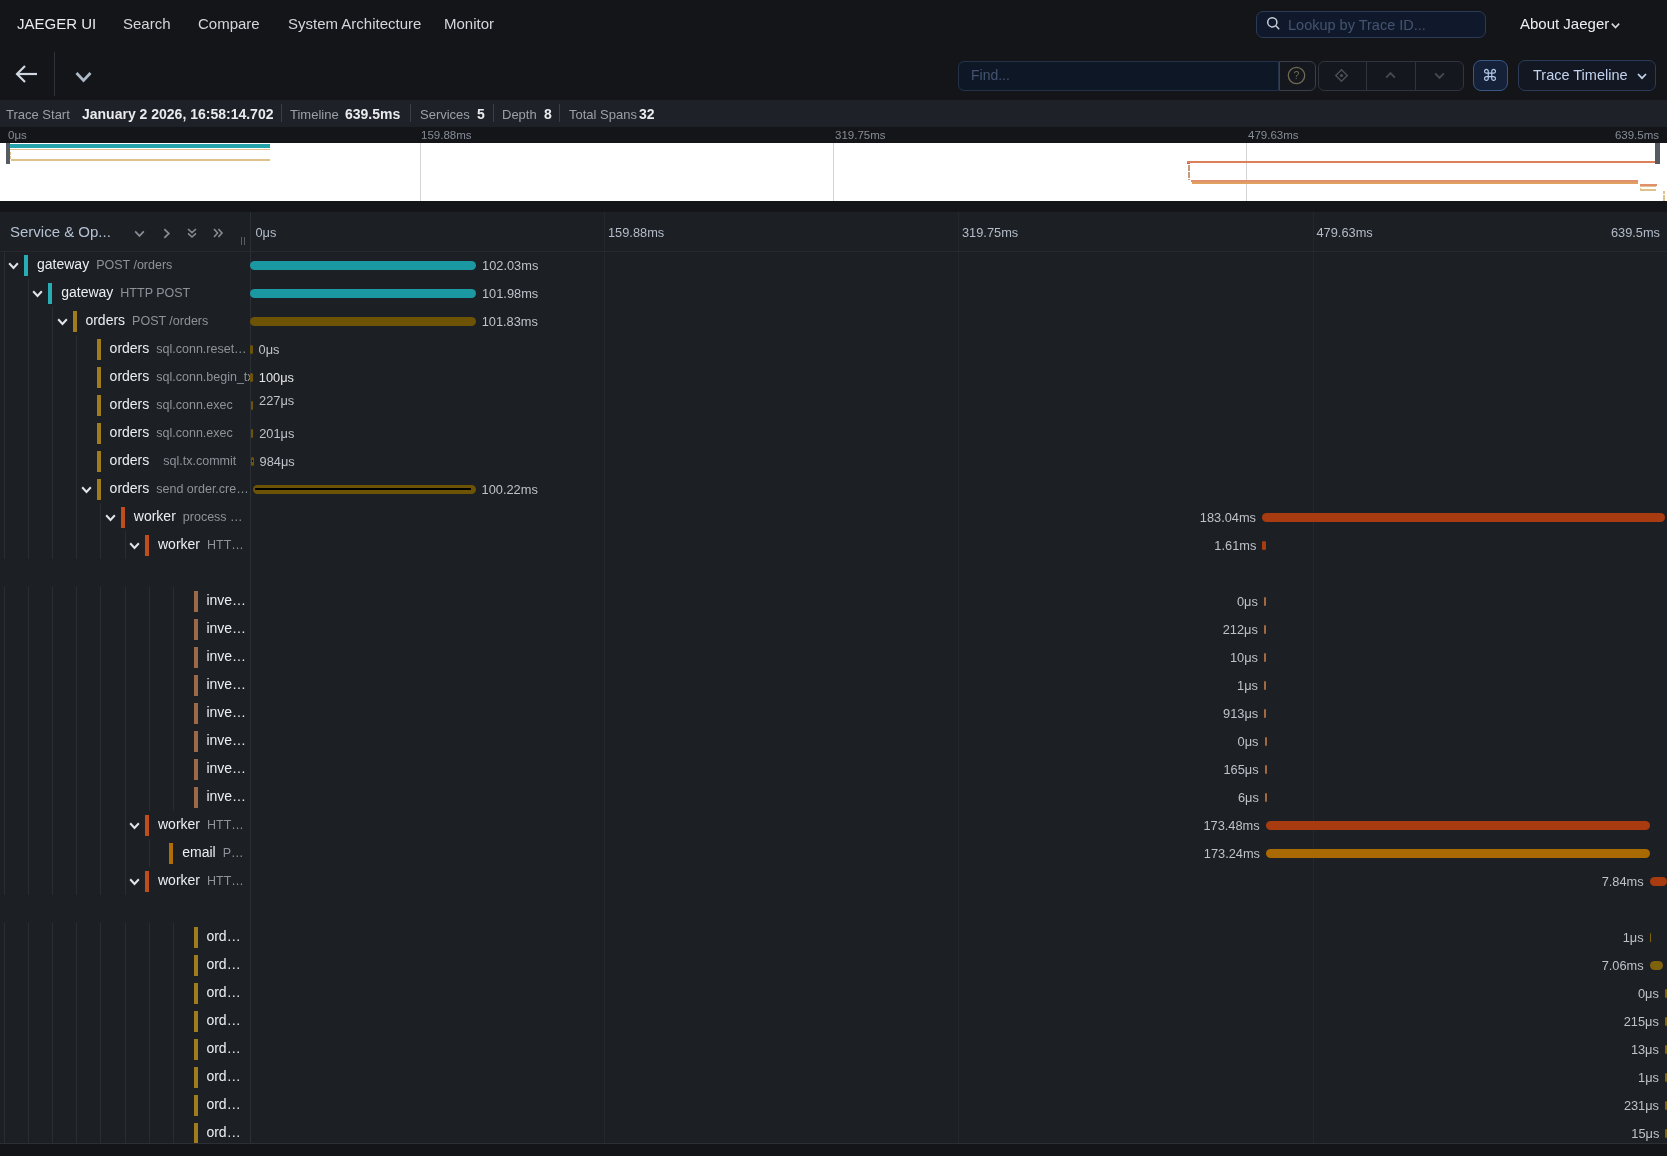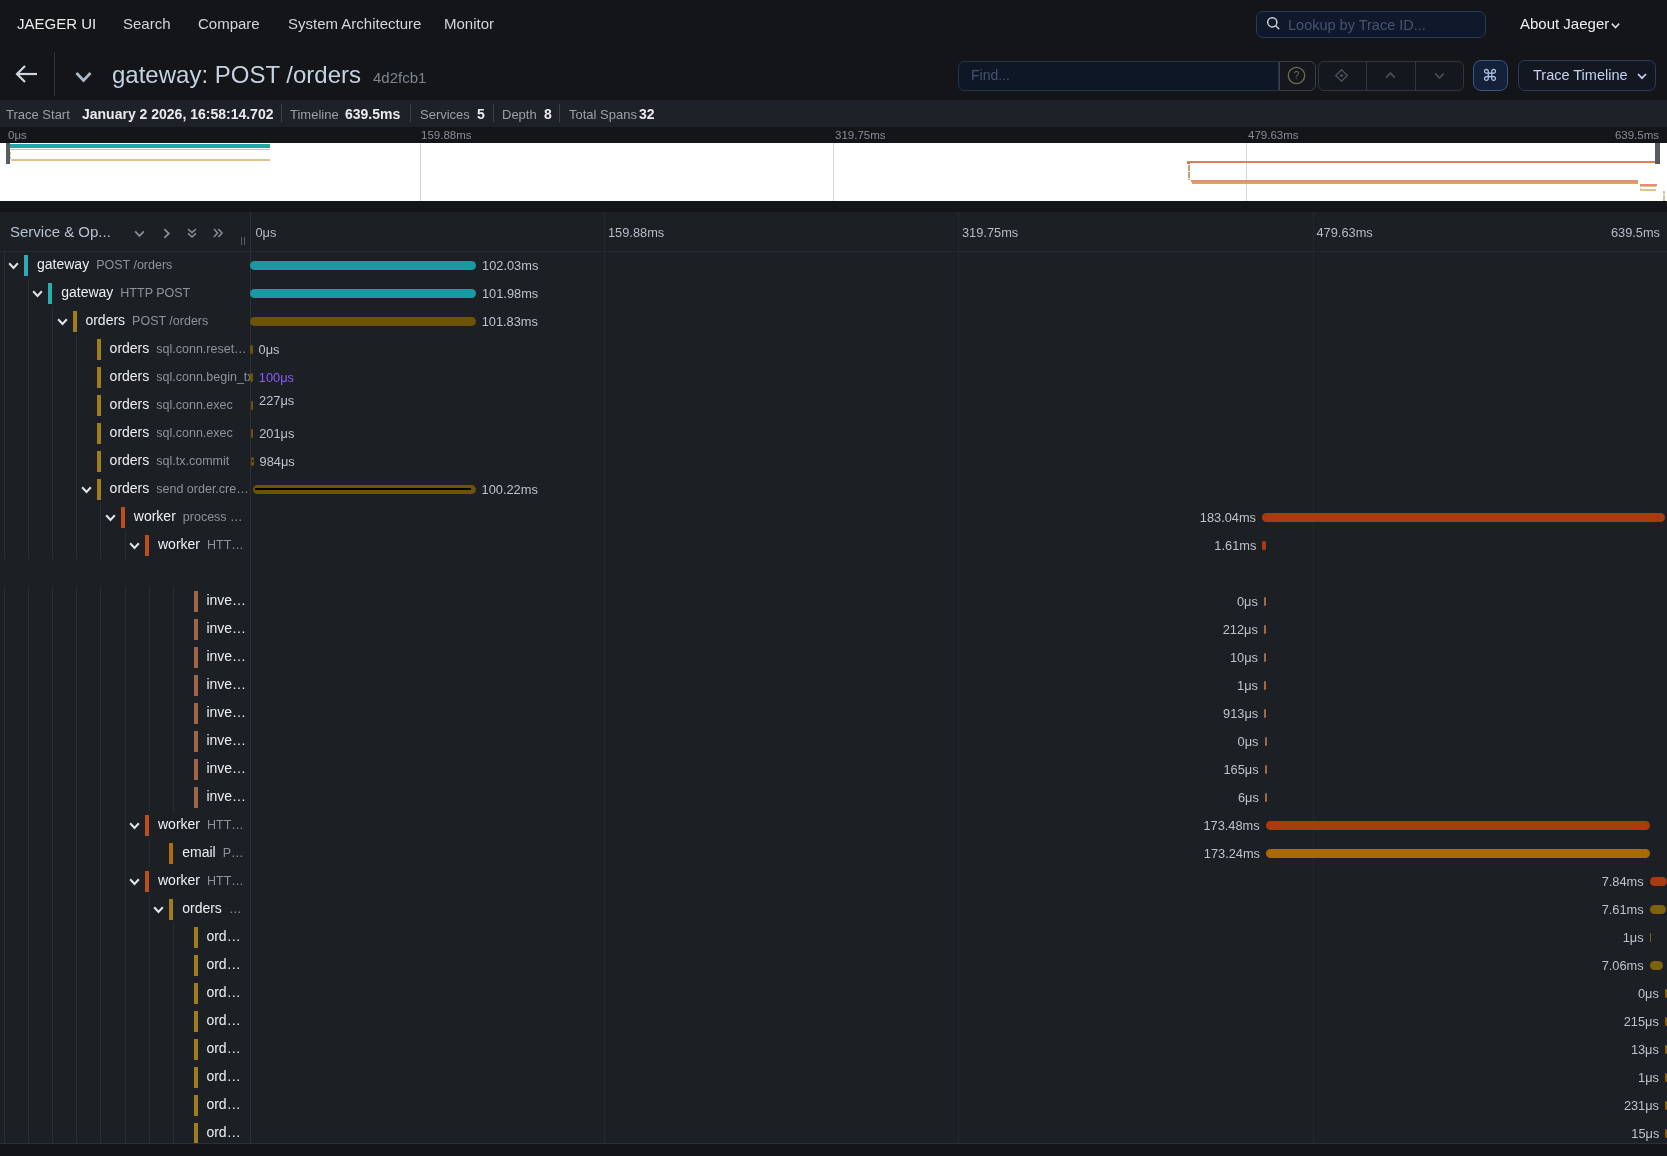--- a/index.html
+++ b/index.html
@@ -25,21 +25,20 @@
   </div>
 <div class="abs" style="left:0;top:48px;width:1667px;height:52px;background:#131519">
     <svg class="abs" style="left:15px;top:15px" width="24" height="22" viewBox="0 0 24 22">
       <line x1="2" y1="11" x2="22" y2="11" stroke="#cfd6e0" stroke-width="2.2"></line>
       <polyline points="10,3 2,11 10,19" fill="none" stroke="#cfd6e0" stroke-width="2.2"></polyline>
     </svg>
     <div class="abs" style="left:54px;top:4px;width:1px;height:44px;background:#2e3339"></div>
     <svg style="position:absolute;left:73.0px;top:17.5px;transform:rotate(0deg)" width="21" height="21" viewBox="0 0 12 12">
       <polyline points="2,4 6,8.2 10,4" fill="none" stroke="#aeb9c8" stroke-width="1.6"></polyline>
     </svg>
-    <div class="abs" style="left:112px;top:13px;font-size:24px;color:#c6d1e1">gateway: POST /orders<span style="font-size:15px;color:#7e848e;margin-left:12px">4d2fcb1</span></div>
     <div class="abs" style="left:958px;top:12.5px;width:321px;height:30px;background:#0e1726;border:1px solid #26314a;border-radius:6px 0 0 6px"></div>
     <div class="abs" style="left:971px;top:19px;font-size:14px;color:#44536f">Find...</div>
     <div class="abs" style="left:1279px;top:12.5px;width:36.5px;height:30px;background:#14171d;border:1px solid #3a3f48;border-radius:0 6px 6px 0"></div>
     <svg class="abs" style="left:1287px;top:18px" width="19" height="19" viewBox="0 0 19 19">
       <circle cx="9.5" cy="9.5" r="8.2" fill="none" stroke="#6e6a54" stroke-width="1.3"></circle>
       <text x="9.5" y="13.4" text-anchor="middle" font-size="10.5" fill="#6e6a54" font-family="Liberation Sans">?</text>
     </svg>
     <div class="abs" style="left:1317.6px;top:12.5px;width:146.3px;height:30px;background:#14171d;border:1px solid #2f343d;border-radius:6px"></div>
     <div class="abs" style="left:1366.4px;top:12.5px;width:1px;height:30px;background:#2f343d"></div>
     <div class="abs" style="left:1415.1px;top:12.5px;width:1px;height:30px;background:#2f343d"></div>
@@ -195,21 +194,21 @@
       <div class="abs" style="left:258.6px;top:6.5px;font-size:12.8px;color:#bec2c9">0μs</div>
     </div>
     <div class="abs" style="left:0;top:151px;width:1667px;height:28px">
       <div class="abs" style="left:3.5px;top:0;width:1px;height:28px;background:#2a2d33"></div>
       <div class="abs" style="left:27.7px;top:0;width:1px;height:28px;background:#2a2d33"></div>
       <div class="abs" style="left:51.9px;top:0;width:1px;height:28px;background:#2a2d33"></div>
       <div class="abs" style="left:76.1px;top:0;width:1px;height:28px;background:#2a2d33"></div>
       <div class="abs" style="left:96.8px;top:3.5px;width:4px;height:21px;background:#a07c1c"></div>
       <div class="abs" style="left:109.6px;top:5px;font-size:14px;color:#eceff2;white-space:nowrap">orders<span style="font-size:12.5px;color:#8e939a;margin-left:7px">sql.conn.begin_tx</span></div>
       <div class="abs" style="left:250.4px;top:9.5px;width:2.4px;height:9px;background:#6d5305;border-radius:1.5px"></div>
-      <div class="abs" style="left:258.8px;top:6.5px;font-size:12.8px;color:#8b5cf6">100μs</div>
+      <div class="abs" style="left:258.8px;top:6.5px;font-size:12.8px;color:#e5e5e5">100μs</div>
     </div>
     <div class="abs" style="left:0;top:179px;width:1667px;height:28px">
       <div class="abs" style="left:3.5px;top:0;width:1px;height:28px;background:#2a2d33"></div>
       <div class="abs" style="left:27.7px;top:0;width:1px;height:28px;background:#2a2d33"></div>
       <div class="abs" style="left:51.9px;top:0;width:1px;height:28px;background:#2a2d33"></div>
       <div class="abs" style="left:76.1px;top:0;width:1px;height:28px;background:#2a2d33"></div>
       <div class="abs" style="left:96.8px;top:3.5px;width:4px;height:21px;background:#a07c1c"></div>
       <div class="abs" style="left:109.6px;top:5px;font-size:14px;color:#eceff2;white-space:nowrap">orders<span style="font-size:12.5px;color:#8e939a;margin-left:7px">sql.conn.exec</span></div>
       <div class="abs" style="left:250.5px;top:9.5px;width:2.6px;height:9px;background:#6d5305;border-radius:1.5px"></div>
       <div class="abs" style="left:259.1px;top:2px;font-size:12.8px;color:#bec2c9">227μs</div>
@@ -223,21 +222,21 @@
       <div class="abs" style="left:109.6px;top:5px;font-size:14px;color:#eceff2;white-space:nowrap">orders<span style="font-size:12.5px;color:#8e939a;margin-left:7px">sql.conn.exec</span></div>
       <div class="abs" style="left:250.6px;top:9.5px;width:2.6px;height:9px;background:#6d5305;border-radius:1.5px"></div>
       <div class="abs" style="left:259.2px;top:6.5px;font-size:12.8px;color:#bec2c9">201μs</div>
     </div>
     <div class="abs" style="left:0;top:235px;width:1667px;height:28px">
       <div class="abs" style="left:3.5px;top:0;width:1px;height:28px;background:#2a2d33"></div>
       <div class="abs" style="left:27.7px;top:0;width:1px;height:28px;background:#2a2d33"></div>
       <div class="abs" style="left:51.9px;top:0;width:1px;height:28px;background:#2a2d33"></div>
       <div class="abs" style="left:76.1px;top:0;width:1px;height:28px;background:#2a2d33"></div>
       <div class="abs" style="left:96.8px;top:3.5px;width:4px;height:21px;background:#a07c1c"></div>
-      <div class="abs" style="left:109.6px;top:5px;font-size:14px;color:#eceff2;white-space:nowrap">orders<span style="font-size:12.5px;color:#8e939a;margin-left:7px">sql.tx.commit</span></div>
+      <div class="abs" style="left:109.6px;top:5px;font-size:14px;color:#eceff2;white-space:nowrap">orders<span style="font-size:12.5px;color:#8e939a;margin-left:14px">sql.tx.commit</span></div>
       <div class="abs" style="left:250.6px;top:9.5px;width:3.0px;height:9px;background:#6d5305;border-radius:1.5px"></div>
       <div class="abs" style="left:251.6px;top:12.7px;width:1.4px;height:2.6px;background:#000"></div>
       <div class="abs" style="left:259.6px;top:6.5px;font-size:12.8px;color:#bec2c9">984μs</div>
     </div>
     <div class="abs" style="left:0;top:263px;width:1667px;height:28px">
       <div class="abs" style="left:3.5px;top:0;width:1px;height:28px;background:#2a2d33"></div>
       <div class="abs" style="left:27.7px;top:0;width:1px;height:28px;background:#2a2d33"></div>
       <div class="abs" style="left:51.9px;top:0;width:1px;height:28px;background:#2a2d33"></div>
       <div class="abs" style="left:76.1px;top:0;width:1px;height:28px;background:#2a2d33"></div>
       <svg style="position:absolute;left:79.8px;top:8.0px;transform:rotate(0deg)" width="13" height="13" viewBox="0 0 12 12">
@@ -426,36 +425,20 @@
       <div class="abs" style="left:100.3px;top:0;width:1px;height:28px;background:#2a2d33"></div>
       <div class="abs" style="left:124.5px;top:0;width:1px;height:28px;background:#2a2d33"></div>
       <svg style="position:absolute;left:128.2px;top:8.0px;transform:rotate(0deg)" width="13" height="13" viewBox="0 0 12 12">
         <polyline points="2,4 6,8.2 10,4" fill="none" stroke="#e2e5ea" stroke-width="1.9"></polyline>
       </svg>
       <div class="abs" style="left:145.2px;top:3.5px;width:4px;height:21px;background:#c04e1d"></div>
       <div class="abs" style="left:158.0px;top:5px;font-size:14px;color:#eceff2;white-space:nowrap">worker<span style="font-size:12.5px;color:#8e939a;margin-left:7px">HTT…</span></div>
       <div class="abs" style="left:1649.6px;top:9.5px;width:17.4px;height:9px;background:#a93b10;border-radius:4.5px"></div>
       <div class="abs" style="right:23.4px;top:6.5px;font-size:12.8px;color:#bec2c9">7.84ms</div>
     </div>
-    <div class="abs" style="left:0;top:683px;width:1667px;height:28px">
-      <div class="abs" style="left:3.5px;top:0;width:1px;height:28px;background:#2a2d33"></div>
-      <div class="abs" style="left:27.7px;top:0;width:1px;height:28px;background:#2a2d33"></div>
-      <div class="abs" style="left:51.9px;top:0;width:1px;height:28px;background:#2a2d33"></div>
-      <div class="abs" style="left:76.1px;top:0;width:1px;height:28px;background:#2a2d33"></div>
-      <div class="abs" style="left:100.3px;top:0;width:1px;height:28px;background:#2a2d33"></div>
-      <div class="abs" style="left:124.5px;top:0;width:1px;height:28px;background:#2a2d33"></div>
-      <div class="abs" style="left:148.7px;top:0;width:1px;height:28px;background:#2a2d33"></div>
-      <svg style="position:absolute;left:152.4px;top:8.0px;transform:rotate(0deg)" width="13" height="13" viewBox="0 0 12 12">
-        <polyline points="2,4 6,8.2 10,4" fill="none" stroke="#e2e5ea" stroke-width="1.9"></polyline>
-      </svg>
-      <div class="abs" style="left:169.4px;top:3.5px;width:4px;height:21px;background:#a07c1c"></div>
-      <div class="abs" style="left:182.2px;top:5px;font-size:14px;color:#eceff2;white-space:nowrap">orders<span style="font-size:12.5px;color:#8e939a;margin-left:7px">…</span></div>
-      <div class="abs" style="left:1649.6px;top:9.5px;width:16.9px;height:9px;background:#7e620c;border-radius:4.5px"></div>
-      <div class="abs" style="right:23.4px;top:6.5px;font-size:12.8px;color:#bec2c9">7.61ms</div>
-    </div>
     <div class="abs" style="left:0;top:711px;width:1667px;height:28px">
       <div class="abs" style="left:3.5px;top:0;width:1px;height:28px;background:#2a2d33"></div>
       <div class="abs" style="left:27.7px;top:0;width:1px;height:28px;background:#2a2d33"></div>
       <div class="abs" style="left:51.9px;top:0;width:1px;height:28px;background:#2a2d33"></div>
       <div class="abs" style="left:76.1px;top:0;width:1px;height:28px;background:#2a2d33"></div>
       <div class="abs" style="left:100.3px;top:0;width:1px;height:28px;background:#2a2d33"></div>
       <div class="abs" style="left:124.5px;top:0;width:1px;height:28px;background:#2a2d33"></div>
       <div class="abs" style="left:148.7px;top:0;width:1px;height:28px;background:#2a2d33"></div>
       <div class="abs" style="left:172.9px;top:0;width:1px;height:28px;background:#2a2d33"></div>
       <div class="abs" style="left:193.6px;top:3.5px;width:4px;height:21px;background:#a07c1c"></div>

